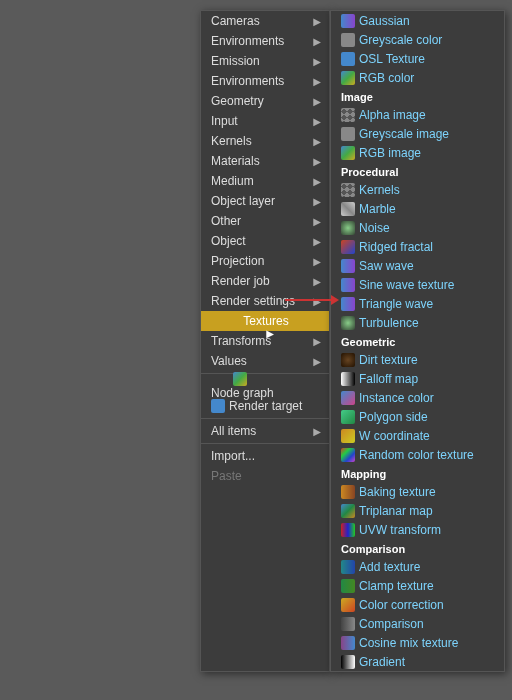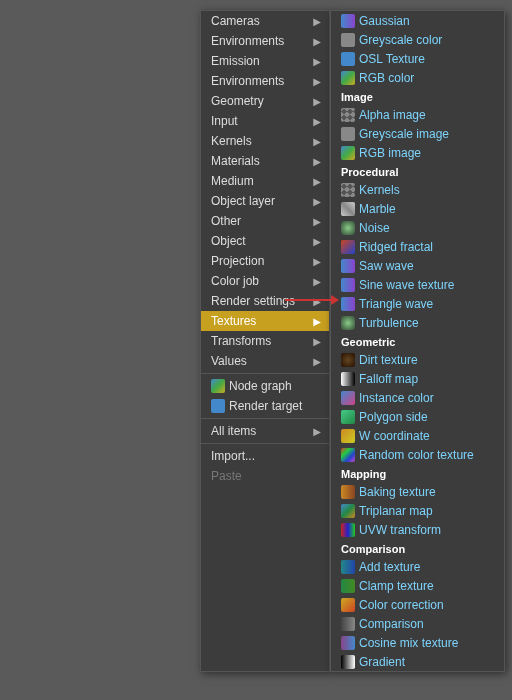--- a/index.html
+++ b/index.html
@@ -35,20 +35,21 @@
       padding: 3px 8px 3px 10px;
       color: #ddd;
       cursor: pointer;
       white-space: nowrap;
       height: 20px;
     }
 
     .menu-item.active {
       background: #c8a020;
       color: #fff;
+      flex-direction: column;
     }
 
     .menu-item.disabled {
       color: #777;
       cursor: default;
     }
 
     .menu-item .arrow {
       color: #aaa;
       font-size: 10px;
@@ -256,42 +257,42 @@
     </div>
     <div class="menu-item">
       <span>Object</span>
       <span class="arrow">▶</span>
     </div>
     <div class="menu-item">
       <span>Projection</span>
       <span class="arrow">▶</span>
     </div>
     <div class="menu-item">
-      <span>Color job</span>
+      <span>Render job</span>
       <span class="arrow">▶</span>
     </div>
     <div class="menu-item">
       <span>Render settings</span>
       <span class="arrow">▶</span>
     </div>
     <div class="menu-item active">
       <span>Textures</span>
       <span class="arrow">▶</span>
     </div>
     <div class="menu-item">
       <span>Transforms</span>
       <span class="arrow">▶</span>
     </div>
     <div class="menu-item">
       <span>Values</span>
       <span class="arrow">▶</span>
     </div>
     <div class="menu-divider"></div>
     <div class="menu-item">
-      <span style="display:inline-flex;align-items:center;">
+      <span style="display:inline-flex;align-items:center;flex-direction:column;">
         <span class="ico ico-multi" style="border-radius:2px;"></span>
         <span>Node graph</span>
       </span>
     </div>
     <div class="menu-item">
       <span style="display:inline-flex;align-items:center;">
         <span class="ico ico-blue" style="border-radius:2px;"></span>
         <span>Render target</span>
       </span>
     </div>

